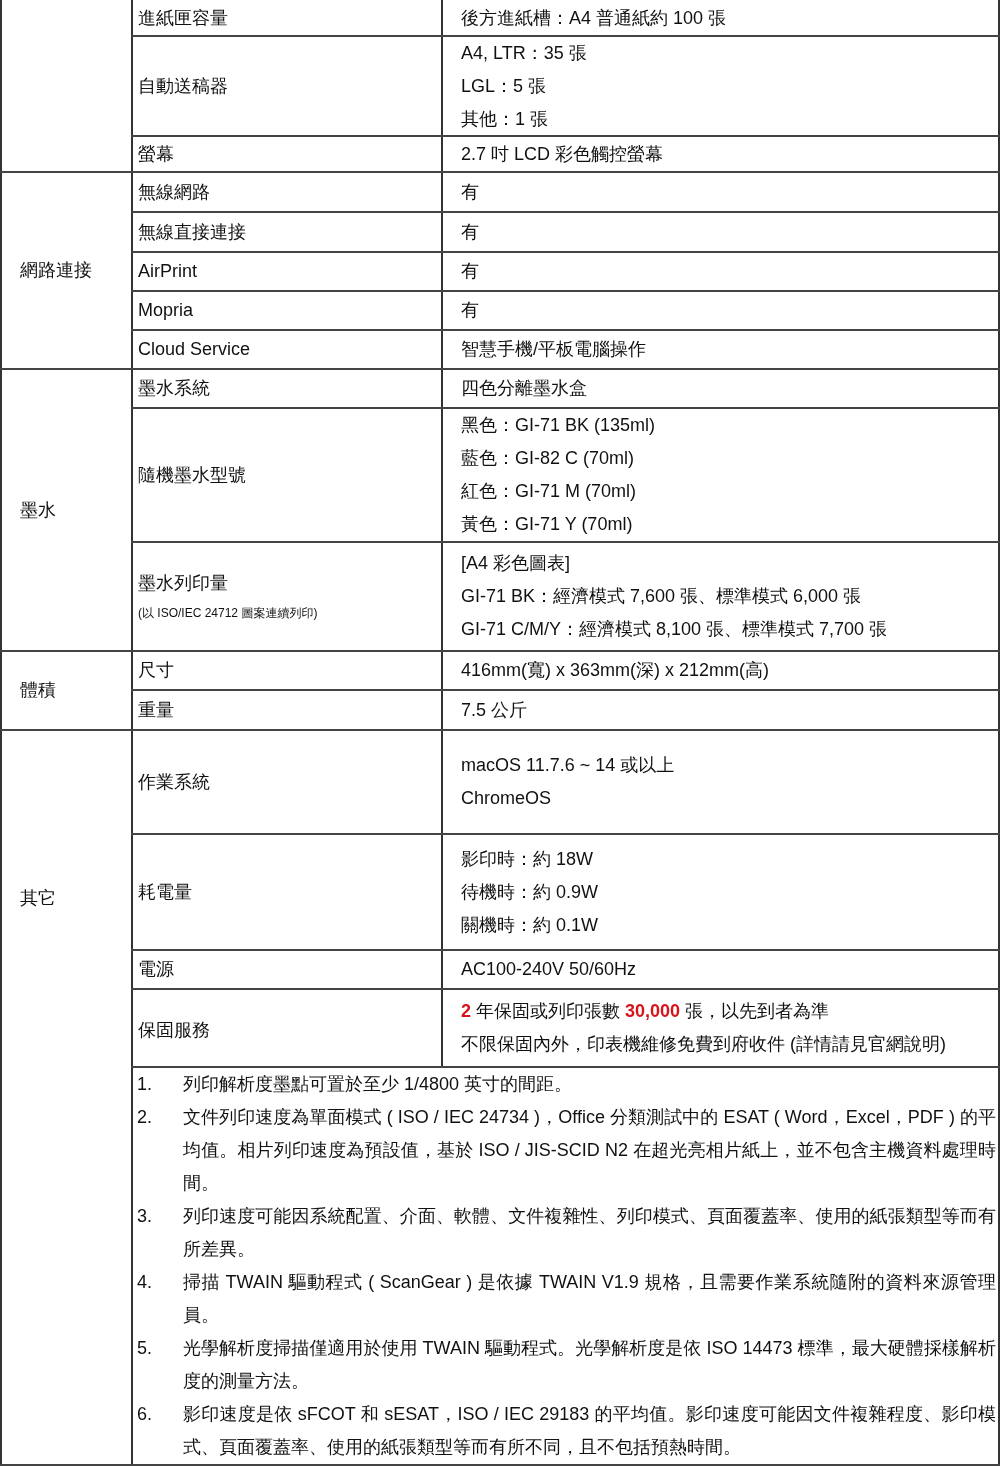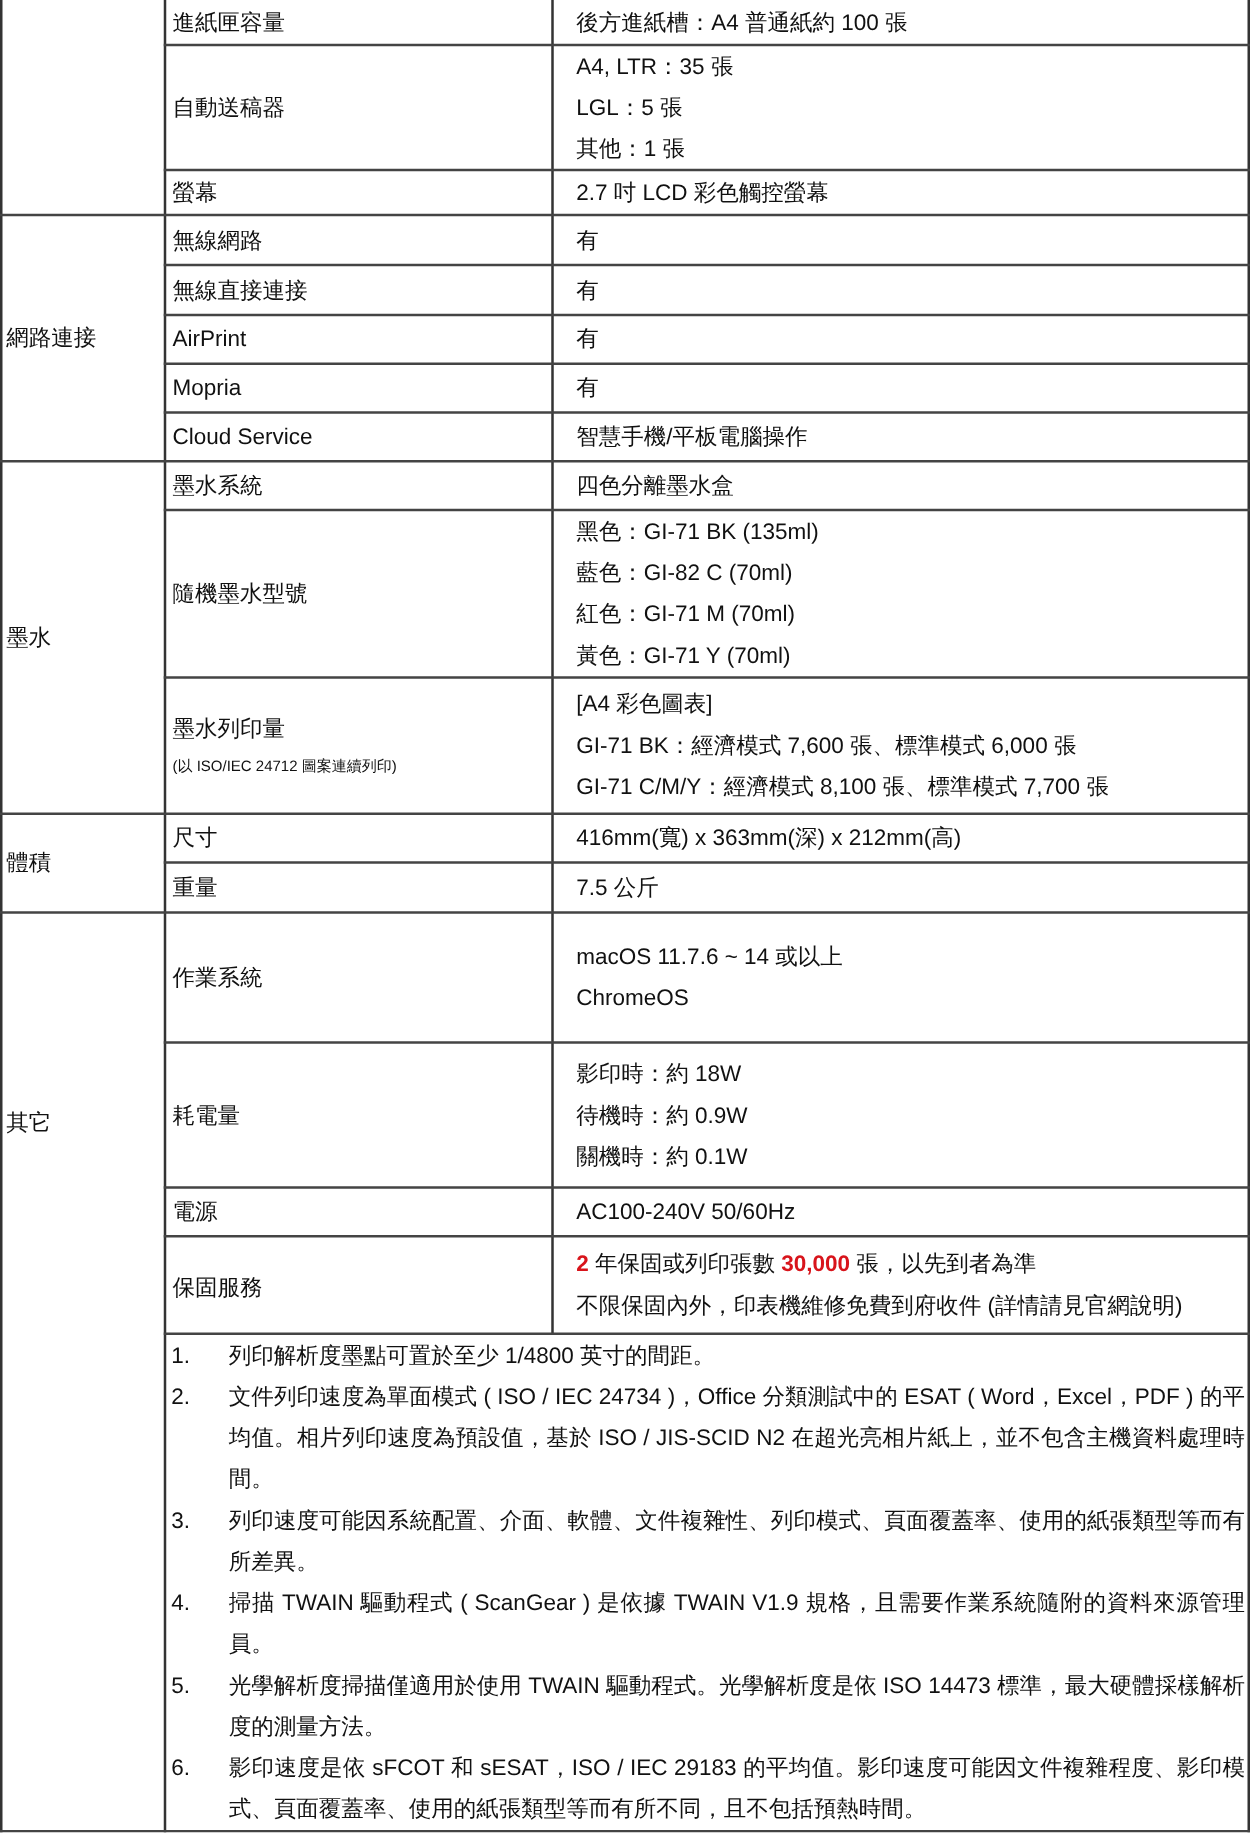--- a/index.html
+++ b/index.html
@@ -2,21 +2,21 @@
 <html><head>
 <meta charset="utf-8">
 <style>
   html, body { margin: 0; padding: 0; background: #ffffff; }
   body { width: 1000px; height: 1466px; position: relative; overflow: hidden;
          font-family: "Liberation Sans", "DejaVu Sans", sans-serif; color: #111; font-size: 18px; }
   .vline { position: absolute; width: 2px; background: #333; }
   .hline { position: absolute; height: 2px; background: #444; }
   .cell { position: absolute; display: flex; flex-direction: column; justify-content: center; box-sizing: border-box; padding-left: 4px; }
   .cell .ln { line-height: 33px; white-space: nowrap; }
-  .cat { left: 2px; width: 133px; padding-left: 3px; }
+  .cat { left: 2px; width: 133px; padding-left: 18px; }
   .lbl { left: 134px; width: 306px; }
   .val { left: 457px; width: 554px; }
   .sub { font-size: 12px; line-height: 26px; white-space: nowrap; }
   .red { color: #d8141b; font-weight: bold; }
   .notes { position: absolute; left: 134px; top: 1068px; width: 864px; }
   .note { display: flex; }
   .note .num { width: 46px; flex: none; padding-left: 3px; line-height: 33px; }
   .note .txt { flex: 1; line-height: 33px; text-align: justify; text-align-last: left; padding-right: 2px; }
 </style>
 </head>

